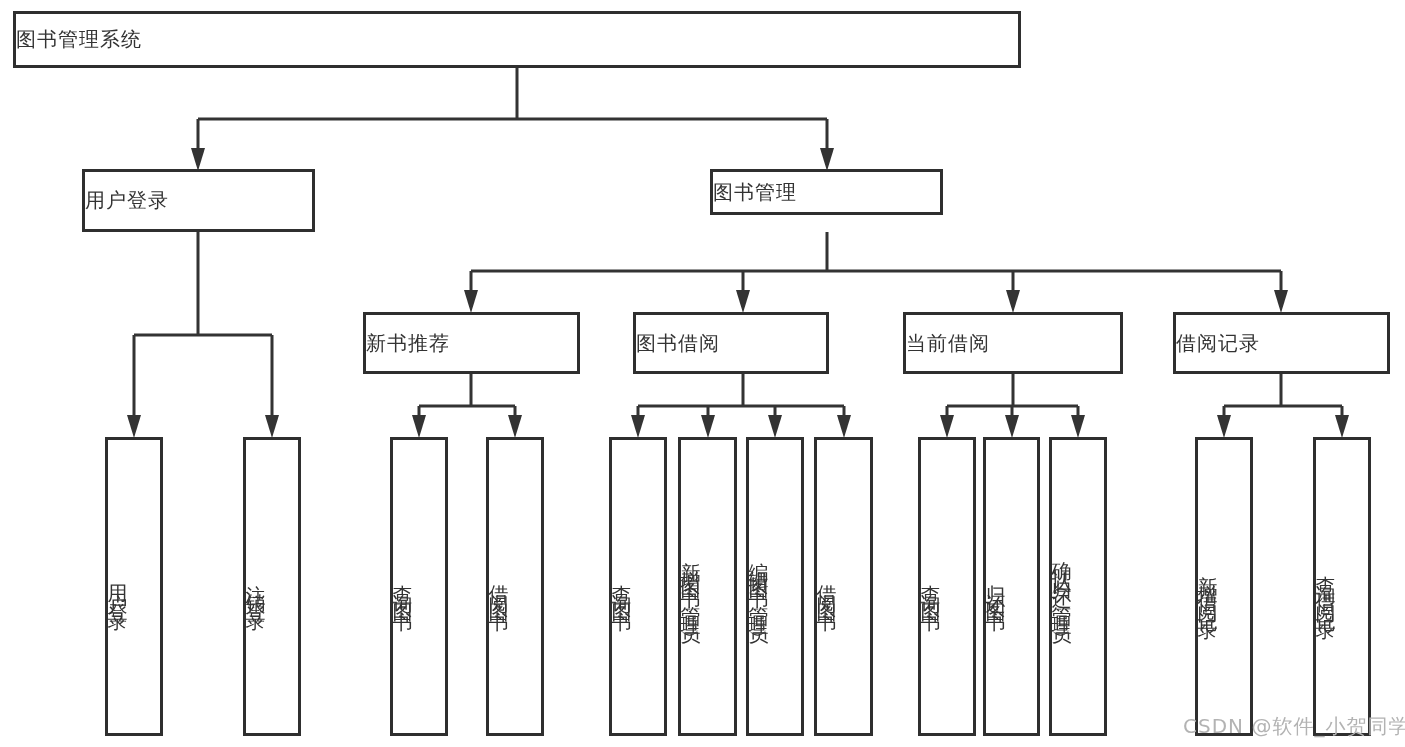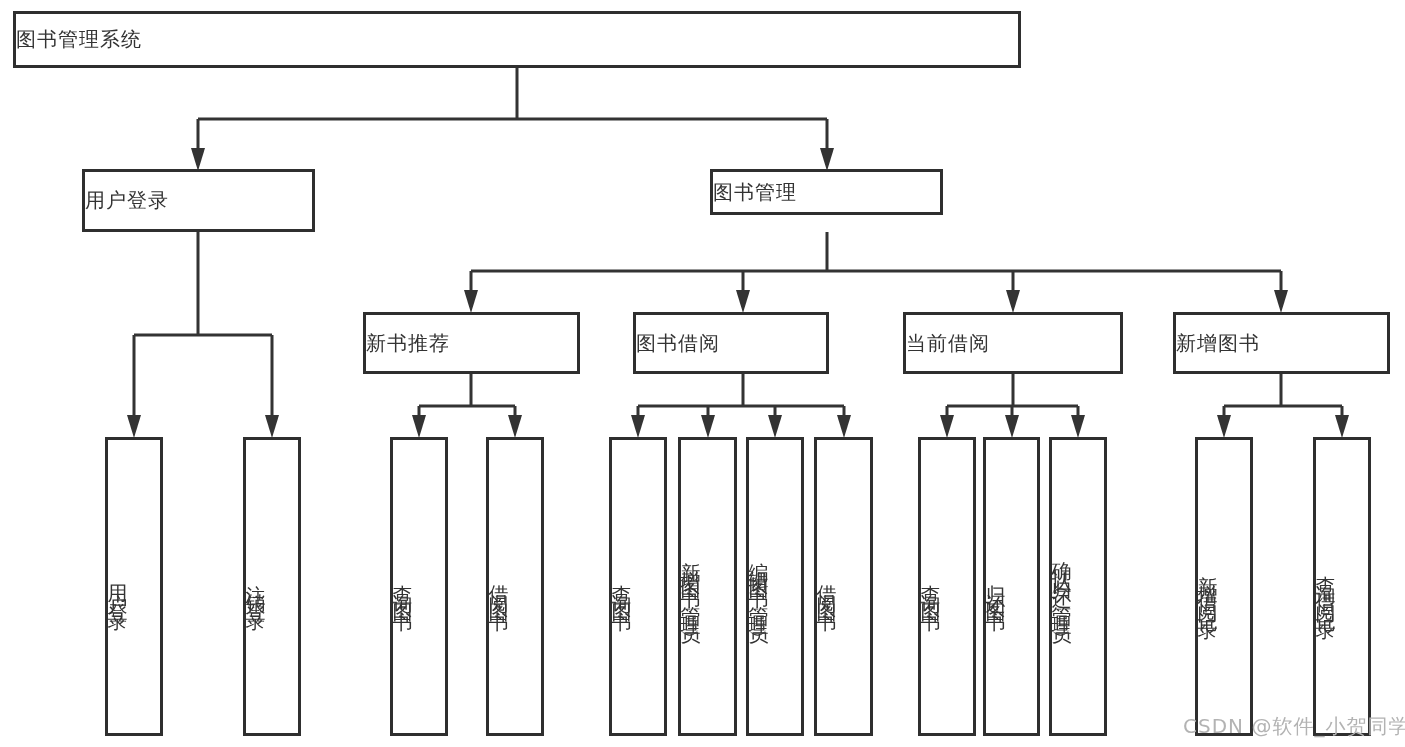--- a/index.html
+++ b/index.html
@@ -81,21 +81,21 @@
   <div class="box" style="left:363px;top:312px;width:217px;height:62px;">
     <span class="hlabel">新书推荐</span>
   </div>
   <div class="box" style="left:633px;top:312px;width:196px;height:62px;">
     <span class="hlabel">图书借阅</span>
   </div>
   <div class="box" style="left:903px;top:312px;width:220px;height:62px;">
     <span class="hlabel">当前借阅</span>
   </div>
   <div class="box" style="left:1173px;top:312px;width:217px;height:62px;">
-    <span class="hlabel">新增图书</span>
+    <span class="hlabel">借阅记录</span>
   </div>
 
   <div class="box" style="left:105px;top:437px;width:58px;height:299px;">
     <span class="vlabel">用户登录</span>
   </div>
   <div class="box" style="left:243px;top:437px;width:58px;height:299px;">
     <span class="vlabel">注销登录</span>
   </div>
   <div class="box" style="left:390px;top:437px;width:58px;height:299px;">
     <span class="vlabel">查询图书</span>

